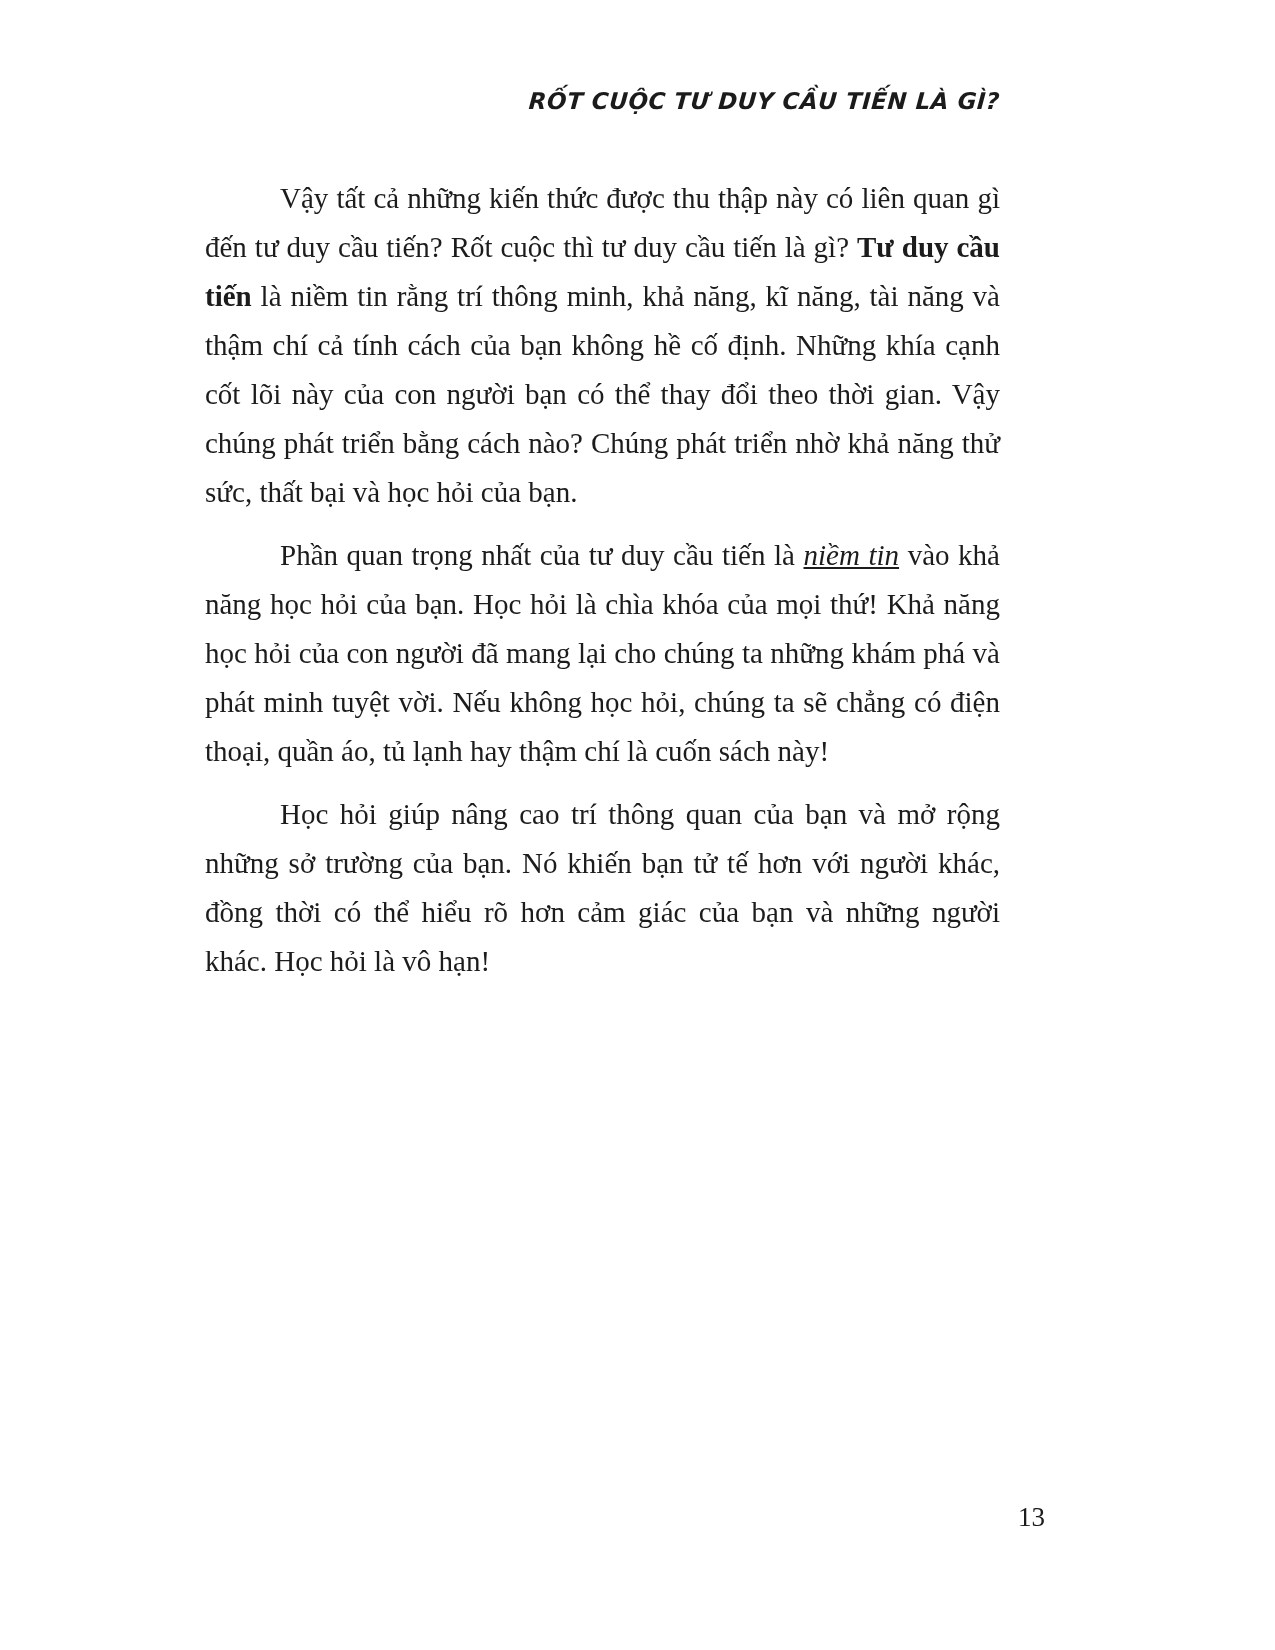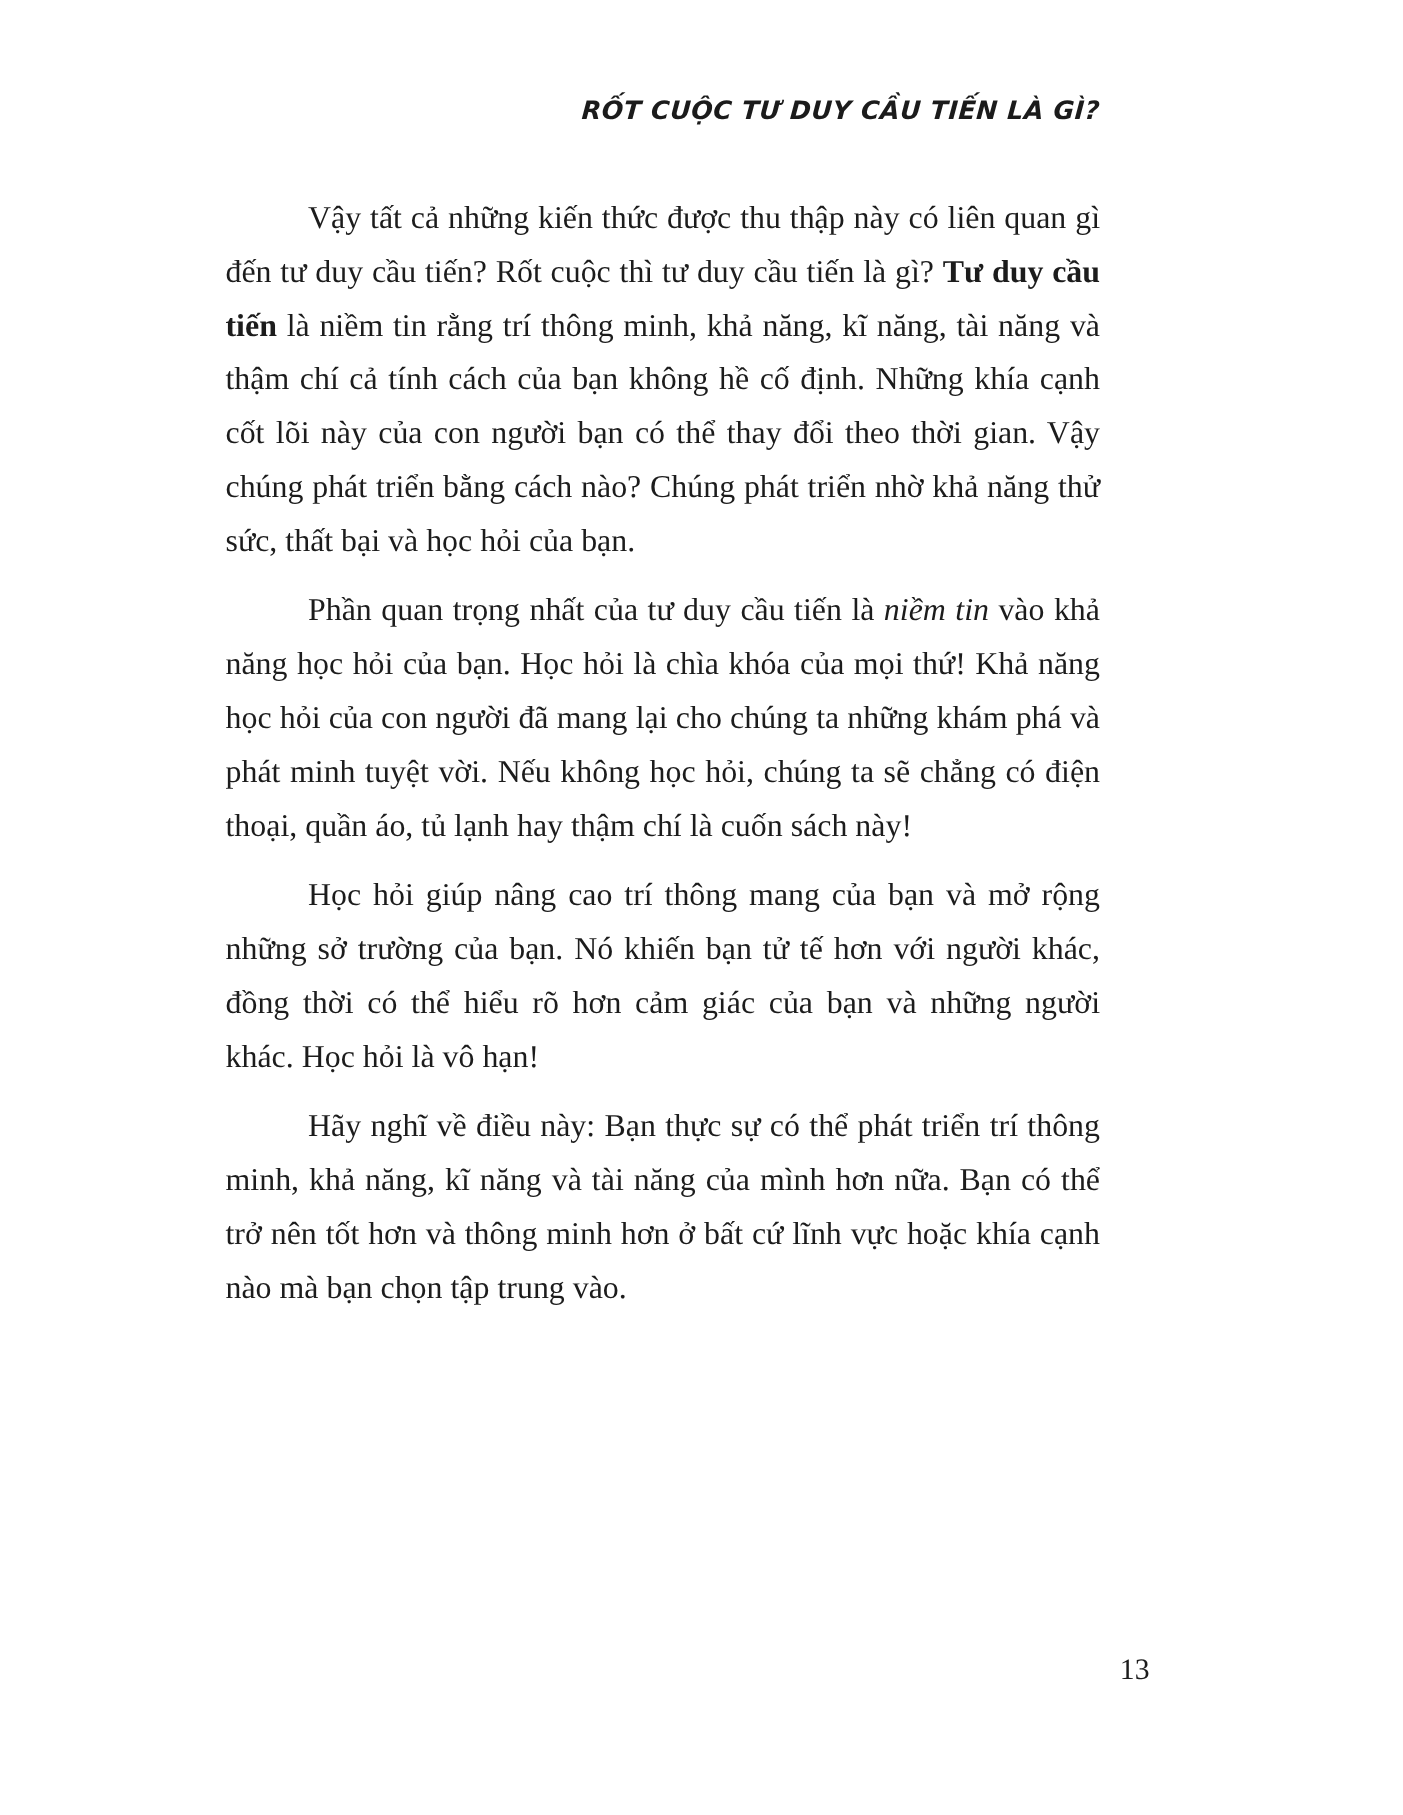--- a/index.html
+++ b/index.html
@@ -36,21 +36,21 @@
   p.para {
     font-family: "Liberation Serif", "DejaVu Serif", serif;
     font-size: 29px;
     line-height: 49px;
     text-align: justify;
     color: #1c1c1c;
     margin-bottom: 14px;
   }
   p.para.indent { text-indent: 75px; margin-top: 12px; }
   .run-bold { font-weight: bold; }
-  .run-italic { font-style: italic; }
+  .run-italic { font-style: italic; text-decoration: underline; }
   .page-number {
     position: absolute;
     left: 1018px;
     top: 1502px;
     font-family: Liberation Serif, serif;
     font-size: 27px;
     color: #1c1c1c;
   }
 </style>
 </head>
@@ -61,21 +61,20 @@
 
     <div class="running-header">RỐT CUỘC TƯ DUY CẦU TIẾN LÀ GÌ?</div>
 
     <div class="body-text">
 
 
       <p class="para indent"><span>Vậy tất cả những kiến thức được thu thập này có liên quan gì đến tư duy cầu tiến? Rốt cuộc thì tư duy cầu tiến là gì? </span><span class="run-bold">Tư duy cầu tiến</span><span> là niềm tin rằng trí thông minh, khả năng, kĩ năng, tài năng và thậm chí cả tính cách của bạn không hề cố định. Những khía cạnh cốt lõi này của con người bạn có thể thay đổi theo thời gian. Vậy chúng phát triển bằng cách nào? Chúng phát triển nhờ khả năng thử sức, thất bại và học hỏi của bạn.</span></p>
 
       <p class="para indent"><span>Phần quan trọng nhất của tư duy cầu tiến là </span><span class="run-italic">niềm tin</span><span> vào khả năng học hỏi của bạn. Học hỏi là chìa khóa của mọi thứ! Khả năng học hỏi của con người đã mang lại cho chúng ta những khám phá và phát minh tuyệt vời. Nếu không học hỏi, chúng ta sẽ chẳng có điện thoại, quần áo, tủ lạnh hay thậm chí là cuốn sách này!</span></p>
 
-      <p class="para indent"><span>Học hỏi giúp nâng cao trí thông mang của bạn và mở rộng những sở trường của bạn. Nó khiến bạn tử tế hơn với người khác, đồng thời có thể hiểu rõ hơn cảm giác của bạn và những người khác. Học hỏi là vô hạn!</span></p>
+      <p class="para indent"><span>Học hỏi giúp nâng cao trí thông quan của bạn và mở rộng những sở trường của bạn. Nó khiến bạn tử tế hơn với người khác, đồng thời có thể hiểu rõ hơn cảm giác của bạn và những người khác. Học hỏi là vô hạn!</span></p>
 
-      <p class="para indent"><span>Hãy nghĩ về điều này: Bạn thực sự có thể phát triển trí thông minh, khả năng, kĩ năng và tài năng của mình hơn nữa. Bạn có thể trở nên tốt hơn và thông minh hơn ở bất cứ lĩnh vực hoặc khía cạnh nào mà bạn chọn tập trung vào.</span></p>
 
     </div>
   </div>
 
   <div class="page-number">13</div>
 </div>
 
 </body></html>

